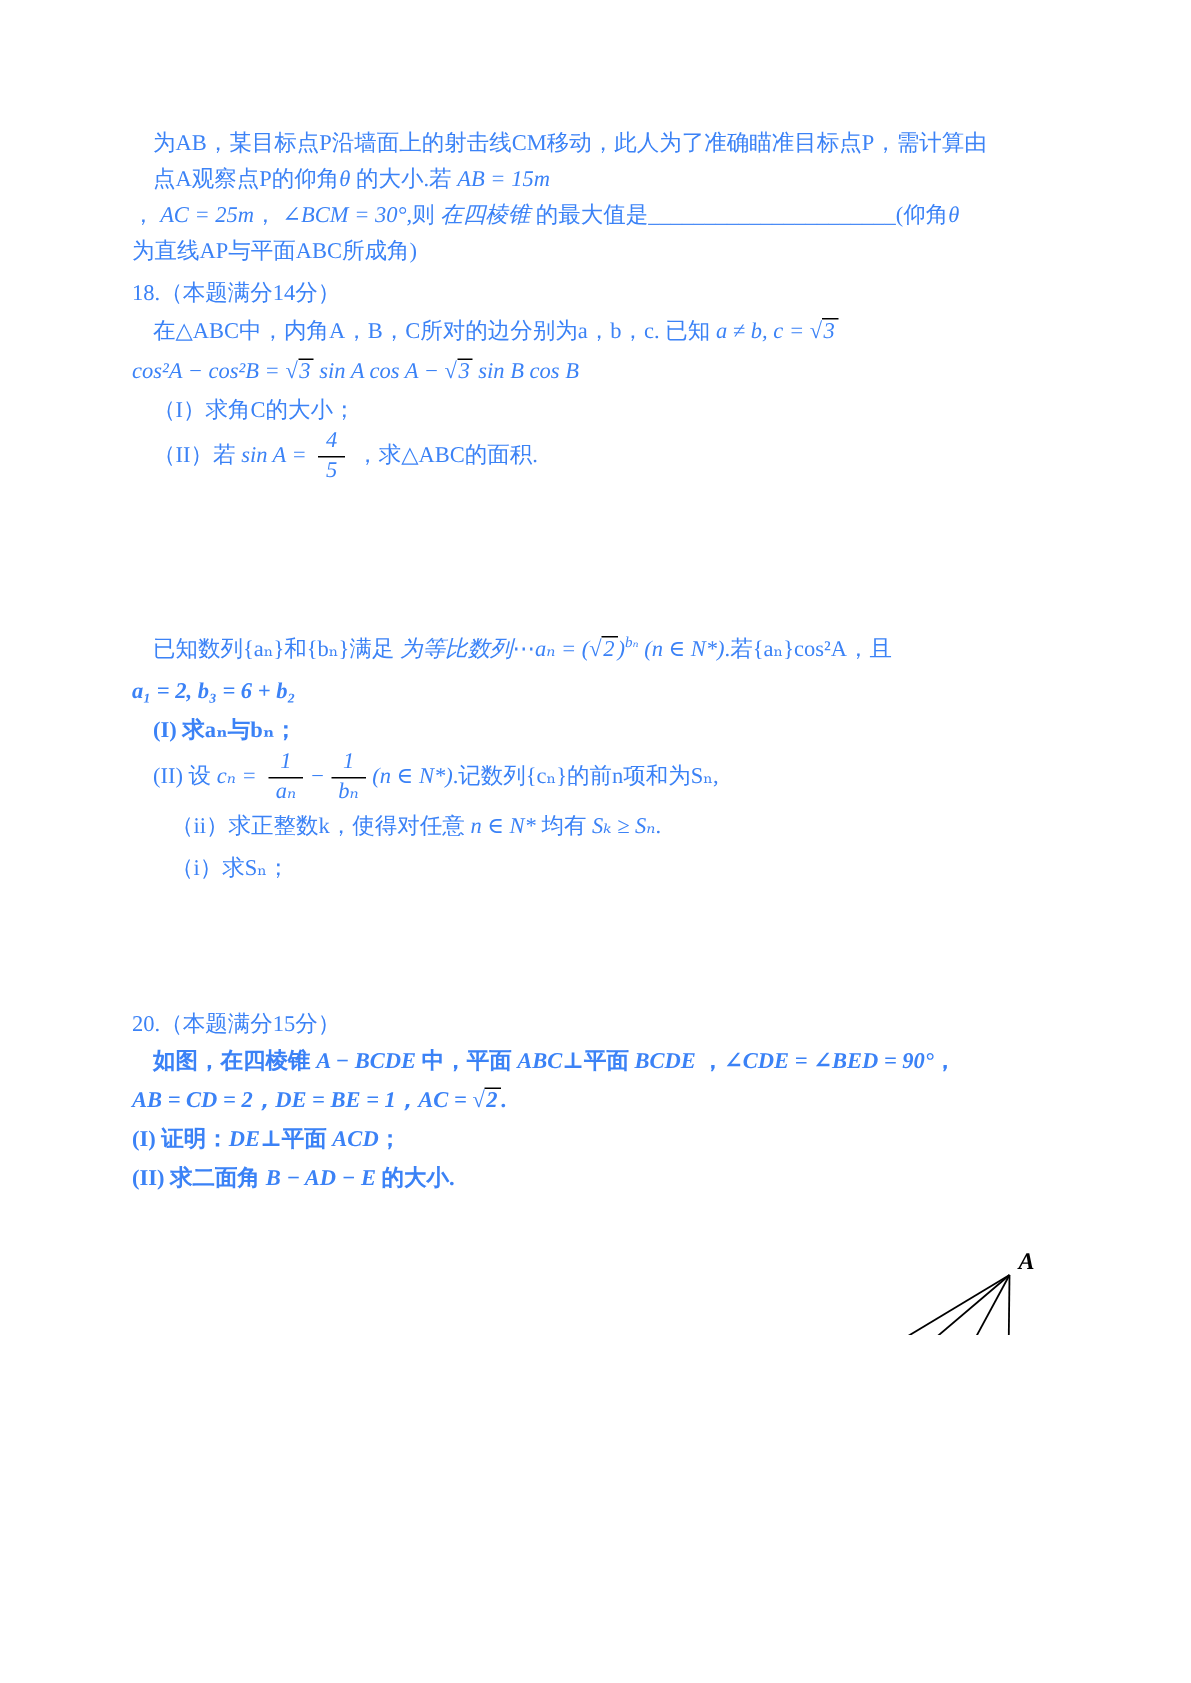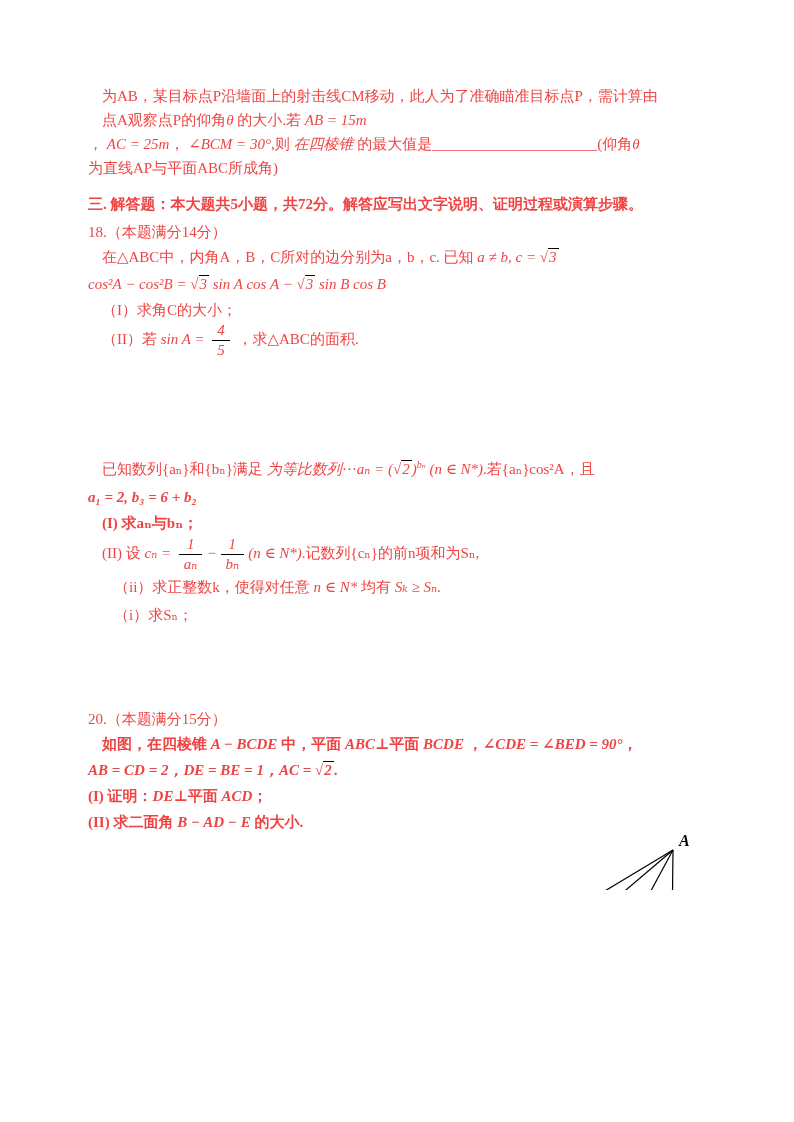--- a/index.html
+++ b/index.html
@@ -1,21 +1,21 @@
 <!DOCTYPE html>
 <html><head>
 <meta charset="utf-8">
 <style>
   * { box-sizing: border-box; }
   html, body { margin: 0; padding: 0; background: #ffffff; }
   .page {
     position: relative;
     width: 794px; height: 890px;
     background: #ffffff;
-    color: #ef4444;
+    color: #3b82f6;
     font-family: "Liberation Serif", "DejaVu Serif", "DejaVu Sans", serif;
     overflow: hidden;
   }
   .content { position: absolute; left: 88px; right: 58px; top: 84px; }
   .line { font-size: 15px; line-height: 24px; white-space: nowrap; }
   .lh26 { line-height: 26px; font-weight: bold; }
   .lh27 { line-height: 27px; }
   .lh28 { line-height: 28px; }
   .lh30 { line-height: 30px; }
   .indent1 { padding-left: 14px; }
@@ -52,23 +52,20 @@
         <span class="t">点A观察点P的仰角</span><span class="m">θ</span><span class="t"> 的大小.若 </span><span class="m">AB = 15m</span>
       </div>
       <div class="line">
         <span class="t">， </span><span class="m">AC = 25m</span><span class="t">， </span><span class="m">∠BCM = 30°</span><span class="t">,则 </span><span class="m">在四棱锥</span><span class="t"> 的最大值是</span><span class="t blank">______________________</span><span class="t">(仰角</span><span class="m">θ</span>
       </div>
       <div class="line">
         <span class="t">为直线AP与平面ABC所成角)</span>
       </div>
     </div>
 
-    <div class="line sec-title">
-      <span class="t">三. 解答题：本大题共5小题，共72分。解答应写出文字说明、证明过程或演算步骤。</span>
-    </div>
 
     <div class="block block-p18">
       <div class="line">
         <span class="t">18.（本题满分14分）</span>
       </div>
       <div class="line lh27 indent1">
         <span class="t">在△ABC中，内角A，B，C所对的边分别为a，b，c. 已知 </span><span class="m">a ≠ b, c = </span><span class="sqrt"><span class="radical">√</span><span class="sqrt-arg m">3</span></span>
       </div>
       <div class="line lh27">
         <span class="m">cos²A − cos²B = </span><span class="sqrt"><span class="radical">√</span><span class="sqrt-arg m">3</span></span><span class="m"> sin A cos A − </span><span class="sqrt"><span class="radical">√</span><span class="sqrt-arg m">3</span></span><span class="m"> sin B cos B</span>

